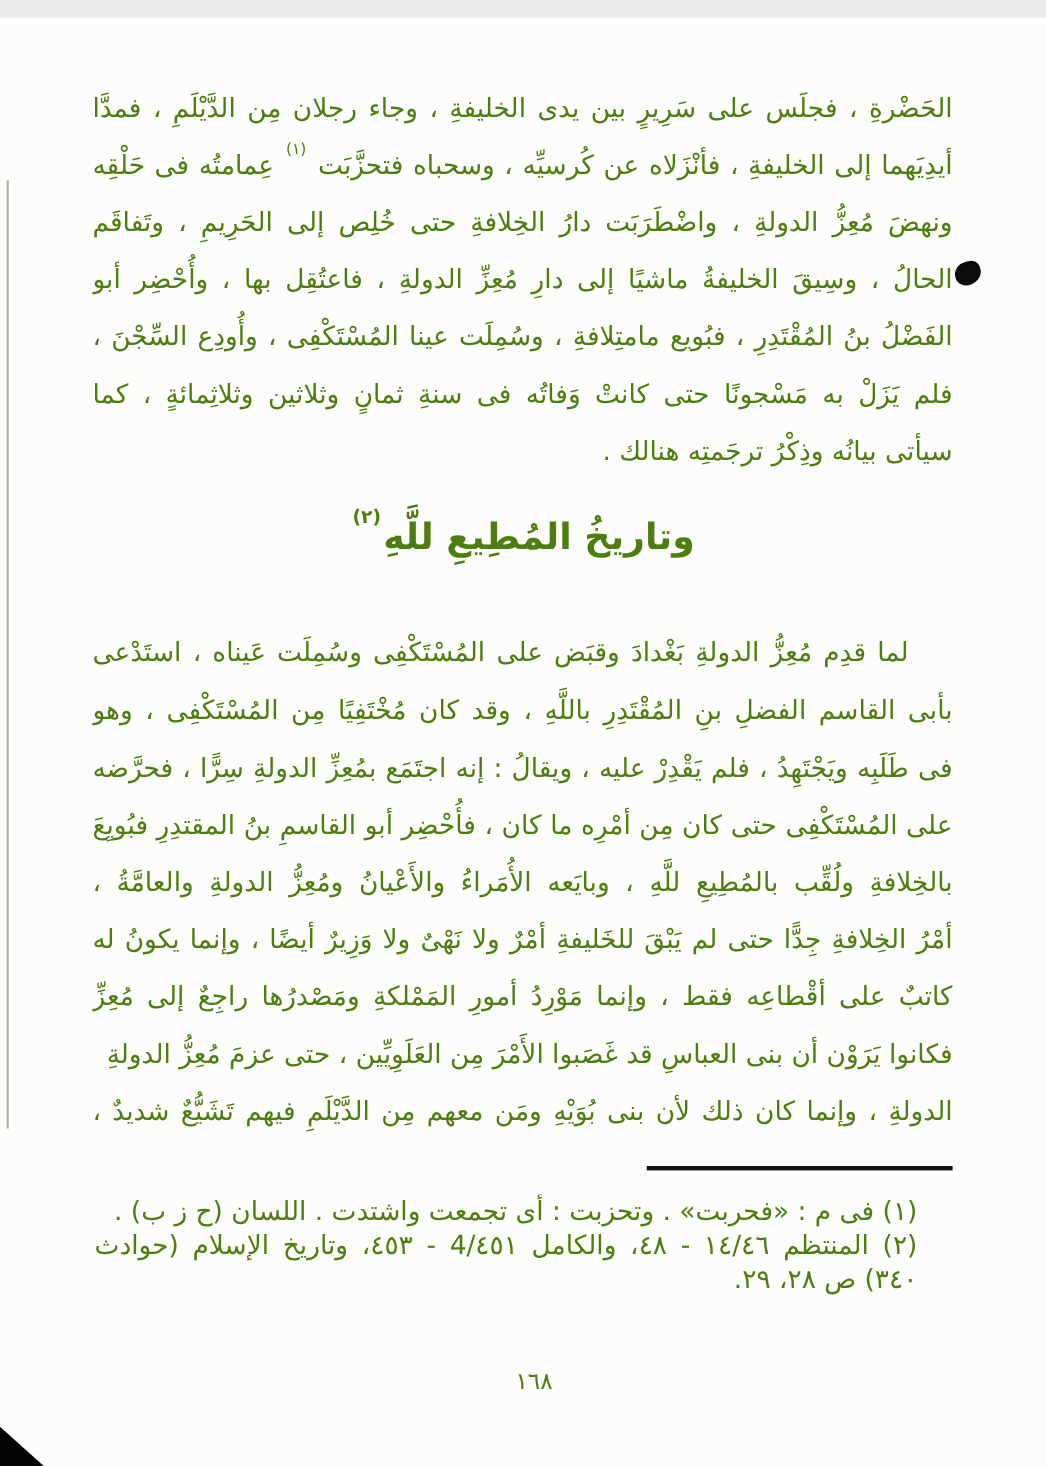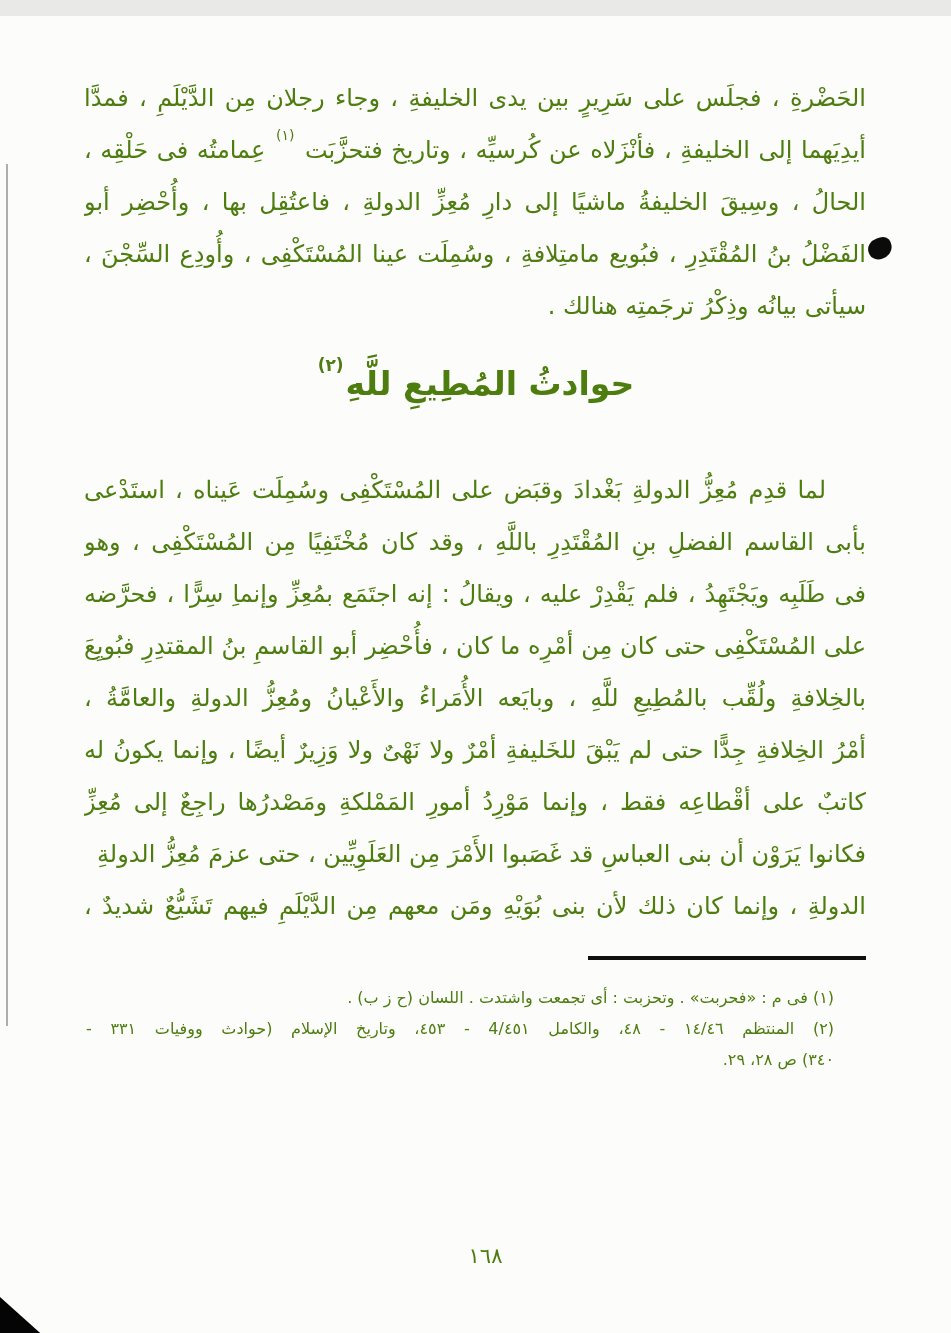--- a/index.html
+++ b/index.html
@@ -91,21 +91,21 @@
   .fn-rule {
     margin-top: 24px;
     width: 278px;       
     height: 4px;
     background: #101010;
   }
   .footnotes {
     margin-top: 22px;
     margin-right: 32px;
     width: 748px;
-    font-size: 16px;
+    font-size: 24px;
   }
   .fn {
     height: 31px;
     line-height: 31px;
     overflow: hidden;
   }
   .fn.r  { text-align: right; }
   .fn.jj { text-align: justify; text-align-last: justify; }
 
   .page-number {
@@ -125,37 +125,39 @@
 
   <div class="vline"></div>
   <div class="blob"></div>
   <div class="corner"></div>
 
   <main class="content">
 
     <section class="para">
       <div class="line j">الحَضْرةِ ، فجلَس على سَرِيرٍ بين يدى الخليفةِ ، وجاء رجلان مِن الدَّيْلَمِ ، فمدَّا</div>
       <div class="line j">
-        <span>أيدِيَهما إلى الخليفةِ ، فأنْزَلاه عن كُرسيِّه ، وتاريخ فتحزَّبَت</span>
+        <span>أيدِيَهما إلى الخليفةِ ، فأنْزَلاه عن كُرسيِّه ، وسحباه فتحزَّبَت</span>
         <sup class="fnm">(١)</sup>
         <span>عِمامتُه فى حَلْقِه ،</span>
       </div>
+      <div class="line j">ونهضَ مُعِزُّ الدولةِ ، واضْطَرَبَت دارُ الخِلافةِ حتى خُلِص إلى الحَرِيمِ ، وتَفاقَم</div>
       <div class="line j">الحالُ ، وسِيقَ الخليفةُ ماشيًا إلى دارِ مُعِزِّ الدولةِ ، فاعتُقِل بها ، وأُحْضِر أبو القاسمِ</div>
       <div class="line j">الفَضْلُ بنُ المُقْتَدِرِ ، فبُويع مامتِلافةِ ، وسُمِلَت عينا المُسْتَكْفِى ، وأُودِع السِّجْنَ ،</div>
+      <div class="line j">فلم يَزَلْ به مَسْجونًا حتى كانتْ وَفاتُه فى سنةِ ثمانٍ وثلاثين وثلاثِمائةٍ ، كما</div>
       <div class="line end">سيأتى بيانُه وذِكْرُ ترجَمتِه هنالك .</div>
     </section>
 
     <h1 class="heading">
-      <span>حوادثُ المُطِيعِ للَّهِ</span><sup class="fnm">(٢)</sup>
+      <span>وتاريخُ المُطِيعِ للَّهِ</span><sup class="fnm">(٢)</sup>
     </h1>
 
     <section class="para p2">
       <div class="line j first">لما قدِم مُعِزُّ الدولةِ بَغْدادَ وقبَض على المُسْتَكْفِى وسُمِلَت عَيناه ، استَدْعى</div>
       <div class="line j">بأبى القاسم الفضلِ بنِ المُقْتَدِرِ باللَّهِ ، وقد كان مُخْتَفِيًا مِن المُسْتَكْفِى ، وهو يَحُثُّ</div>
-      <div class="line j">فى طَلَبِه ويَجْتَهِدُ ، فلم يَقْدِرْ عليه ، ويقالُ : إنه اجتَمَع بمُعِزِّ وإنماِ سِرًّا ، فحرَّضه</div>
+      <div class="line j">فى طَلَبِه ويَجْتَهِدُ ، فلم يَقْدِرْ عليه ، ويقالُ : إنه اجتَمَع بمُعِزِّ الدولةِ سِرًّا ، فحرَّضه</div>
       <div class="line j">على المُسْتَكْفِى حتى كان مِن أمْرِه ما كان ، فأُحْضِر أبو القاسمِ بنُ المقتدِرِ فبُويِعَ</div>
       <div class="line j">بالخِلافةِ ولُقِّب بالمُطِيعِ للَّهِ ، وبايَعه الأُمَراءُ والأَعْيانُ ومُعِزُّ الدولةِ والعامَّةُ ، وضعُف</div>
       <div class="line j">أمْرُ الخِلافةِ جِدًّا حتى لم يَبْقَ للخَليفةِ أمْرٌ ولا نَهْىٌ ولا وَزِيرٌ أيضًا ، وإنما يكونُ له</div>
       <div class="line j">كاتبٌ على أقْطاعِه فقط ، وإنما مَوْرِدُ أمورِ المَمْلكةِ ومَصْدرُها راجِعٌ إلى مُعِزِّ</div>
       <div class="line end">فكانوا يَرَوْن أن بنى العباسِ قد غَصَبوا الأَمْرَ مِن العَلَوِيِّين ، حتى عزمَ مُعِزُّ الدولةِ</div>
       <div class="line j">الدولةِ ، وإنما كان ذلك لأن بنى بُوَيْهِ ومَن معهم مِن الدَّيْلَمِ فيهم تَشَيُّعٌ شديدٌ ،</div>
     </section>
 
     <div class="fn-rule"></div>
 

